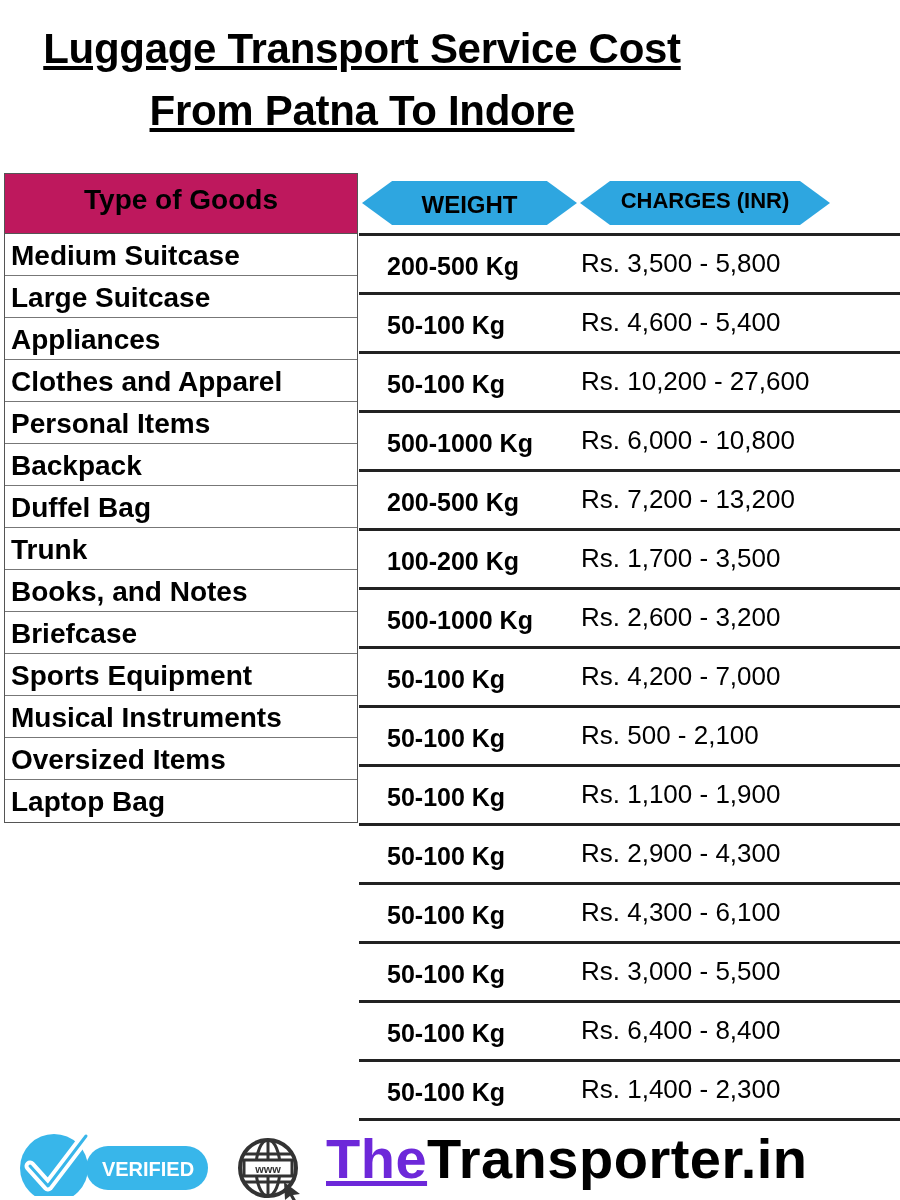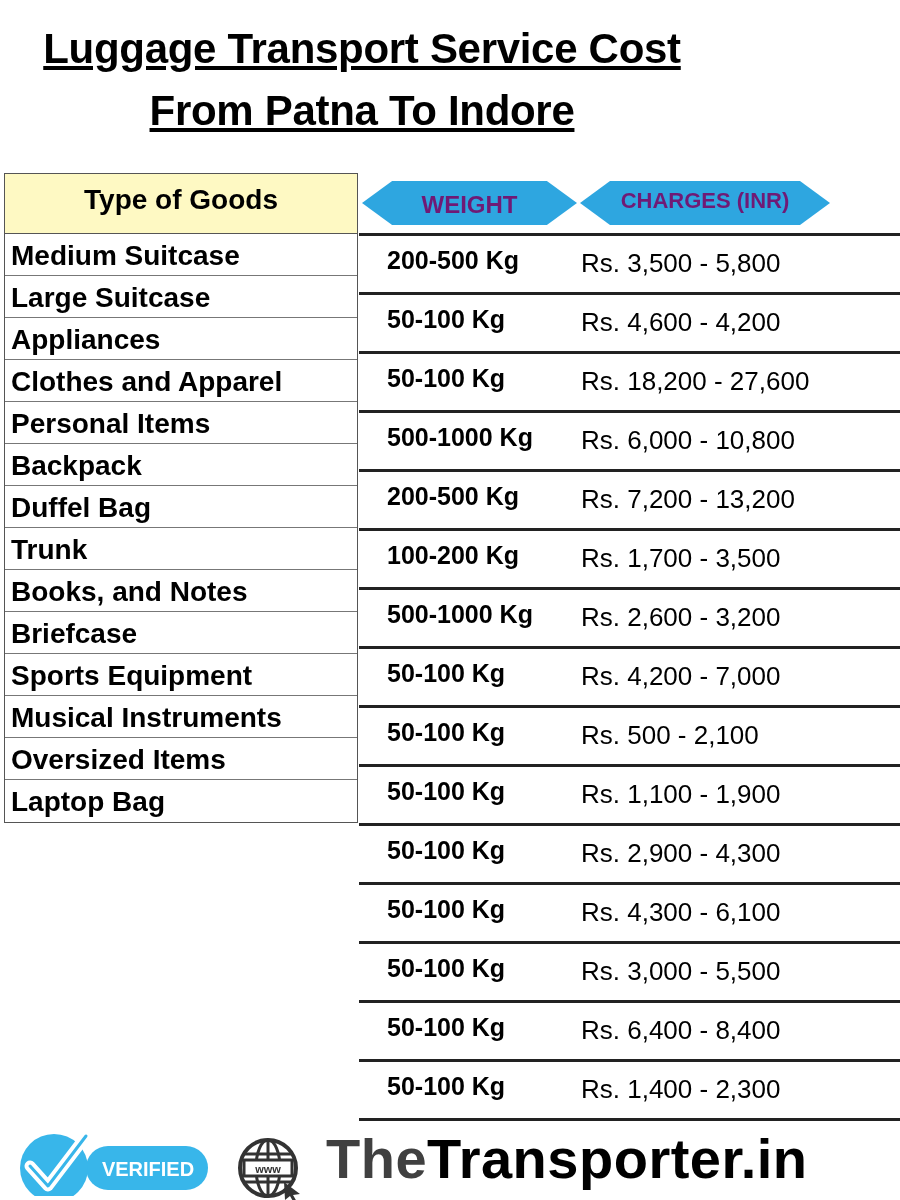--- a/index.html
+++ b/index.html
@@ -1,34 +1,34 @@
 <!DOCTYPE html>
 <html><head>
 <meta charset="utf-8">
 <style>
   html, body { margin: 0; padding: 0; background: #ffffff; }
   body { width: 900px; height: 1200px; position: relative; overflow: hidden; font-family: "Liberation Sans", sans-serif; color: #000; }
   .title { position: absolute; left: 0; top: 18px; width: 724px; text-align: center; font-weight: bold; font-size: 42px; line-height: 62px; letter-spacing: -0.3px; text-decoration: underline; }
   .left-table { position: absolute; left: 4px; top: 173px; width: 352px; border: 1px solid #555; border-collapse: collapse; }
-  .left-head { height: 60px; background: #fef9c3; border-bottom: 1px solid #555; display: flex; align-items: center; justify-content: center; font-weight: bold; font-size: 28px; padding-bottom: 8px; box-sizing: border-box; }
+  .left-head { height: 60px; background: #be185d; border-bottom: 1px solid #555; display: flex; align-items: center; justify-content: center; font-weight: bold; font-size: 28px; padding-bottom: 8px; box-sizing: border-box; }
   .left-row { height: 42px; border-bottom: 1px solid #777; box-sizing: border-box; font-weight: bold; font-size: 28px; padding: 6px 0 0 6px; }
   .left-row:last-child { border-bottom: none; }
-  .hdr { position: absolute; top: 181px; height: 44px; background: #2ea6e0; display: flex; align-items: center; justify-content: center; font-weight: bold; color: #701a75; }
+  .hdr { position: absolute; top: 181px; height: 44px; background: #2ea6e0; display: flex; align-items: center; justify-content: center; font-weight: bold; color: #000000; }
   .hdr-weight { left: 362px; width: 215px; clip-path: polygon(0 50%, 14% 0, 86% 0, 100% 50%, 86% 100%, 14% 100%); font-size: 24px; padding-top: 4px; box-sizing: border-box; }
   .hdr-charges { left: 580px; width: 250px; clip-path: polygon(0 50%, 12% 0, 88% 0, 100% 50%, 88% 100%, 12% 100%); font-size: 22px; padding-bottom: 4px; box-sizing: border-box; }
   .right-rows { position: absolute; left: 359px; top: 233px; width: 541px; }
   .right-row { position: relative; height: 59px; border-top: 3px solid #222; box-sizing: border-box; }
   .right-row:last-child { border-bottom: 3px solid #222; height: 62px; }
-  .w { position: absolute; left: 28px; top: 10px; font-weight: bold; font-size: 25px; }
+  .w { position: absolute; left: 28px; top: 16px; font-weight: bold; font-size: 25px; }
   .c { position: absolute; left: 222px; top: 12px; font-size: 26px; }
   .footer { position: absolute; left: 0; top: 1118px; width: 900px; height: 82px; }
   .verified { position: absolute; left: 16px; top: 14px; width: 196px; height: 60px; }
   .globe { position: absolute; left: 236px; top: 18px; width: 68px; height: 68px; }
   .brand { position: absolute; left: 326px; top: 8px; font-weight: bold; font-size: 56px; letter-spacing: 0.5px; }
-  .brand .p1 { color: #404040; }
+  .brand .p1 { color: #6d28d9; text-decoration: underline; }
   .brand .p2 { color: #000000; }
 </style>
 </head>
 <body>
 
 <div class="title">
   <div>Luggage Transport Service Cost</div>
   <div>From Patna To Indore</div>
 </div>
 
@@ -53,25 +53,25 @@
 <div class="hdr hdr-weight">WEIGHT</div>
 <div class="hdr hdr-charges">CHARGES (INR)</div>
 
 <div class="right-rows">
   <div class="right-row">
       <span class="w">200-500 Kg</span>
       <span class="c">Rs. 3,500 - 5,800</span>
     </div>
   <div class="right-row">
       <span class="w">50-100 Kg</span>
-      <span class="c">Rs. 4,600 - 4,200</span>
+      <span class="c">Rs. 4,600 - 5,400</span>
     </div>
   <div class="right-row">
       <span class="w">50-100 Kg</span>
-      <span class="c">Rs. 18,200 - 27,600</span>
+      <span class="c">Rs. 10,200 - 27,600</span>
     </div>
   <div class="right-row">
       <span class="w">500-1000 Kg</span>
       <span class="c">Rs. 6,000 - 10,800</span>
     </div>
   <div class="right-row">
       <span class="w">200-500 Kg</span>
       <span class="c">Rs. 7,200 - 13,200</span>
     </div>
   <div class="right-row">

